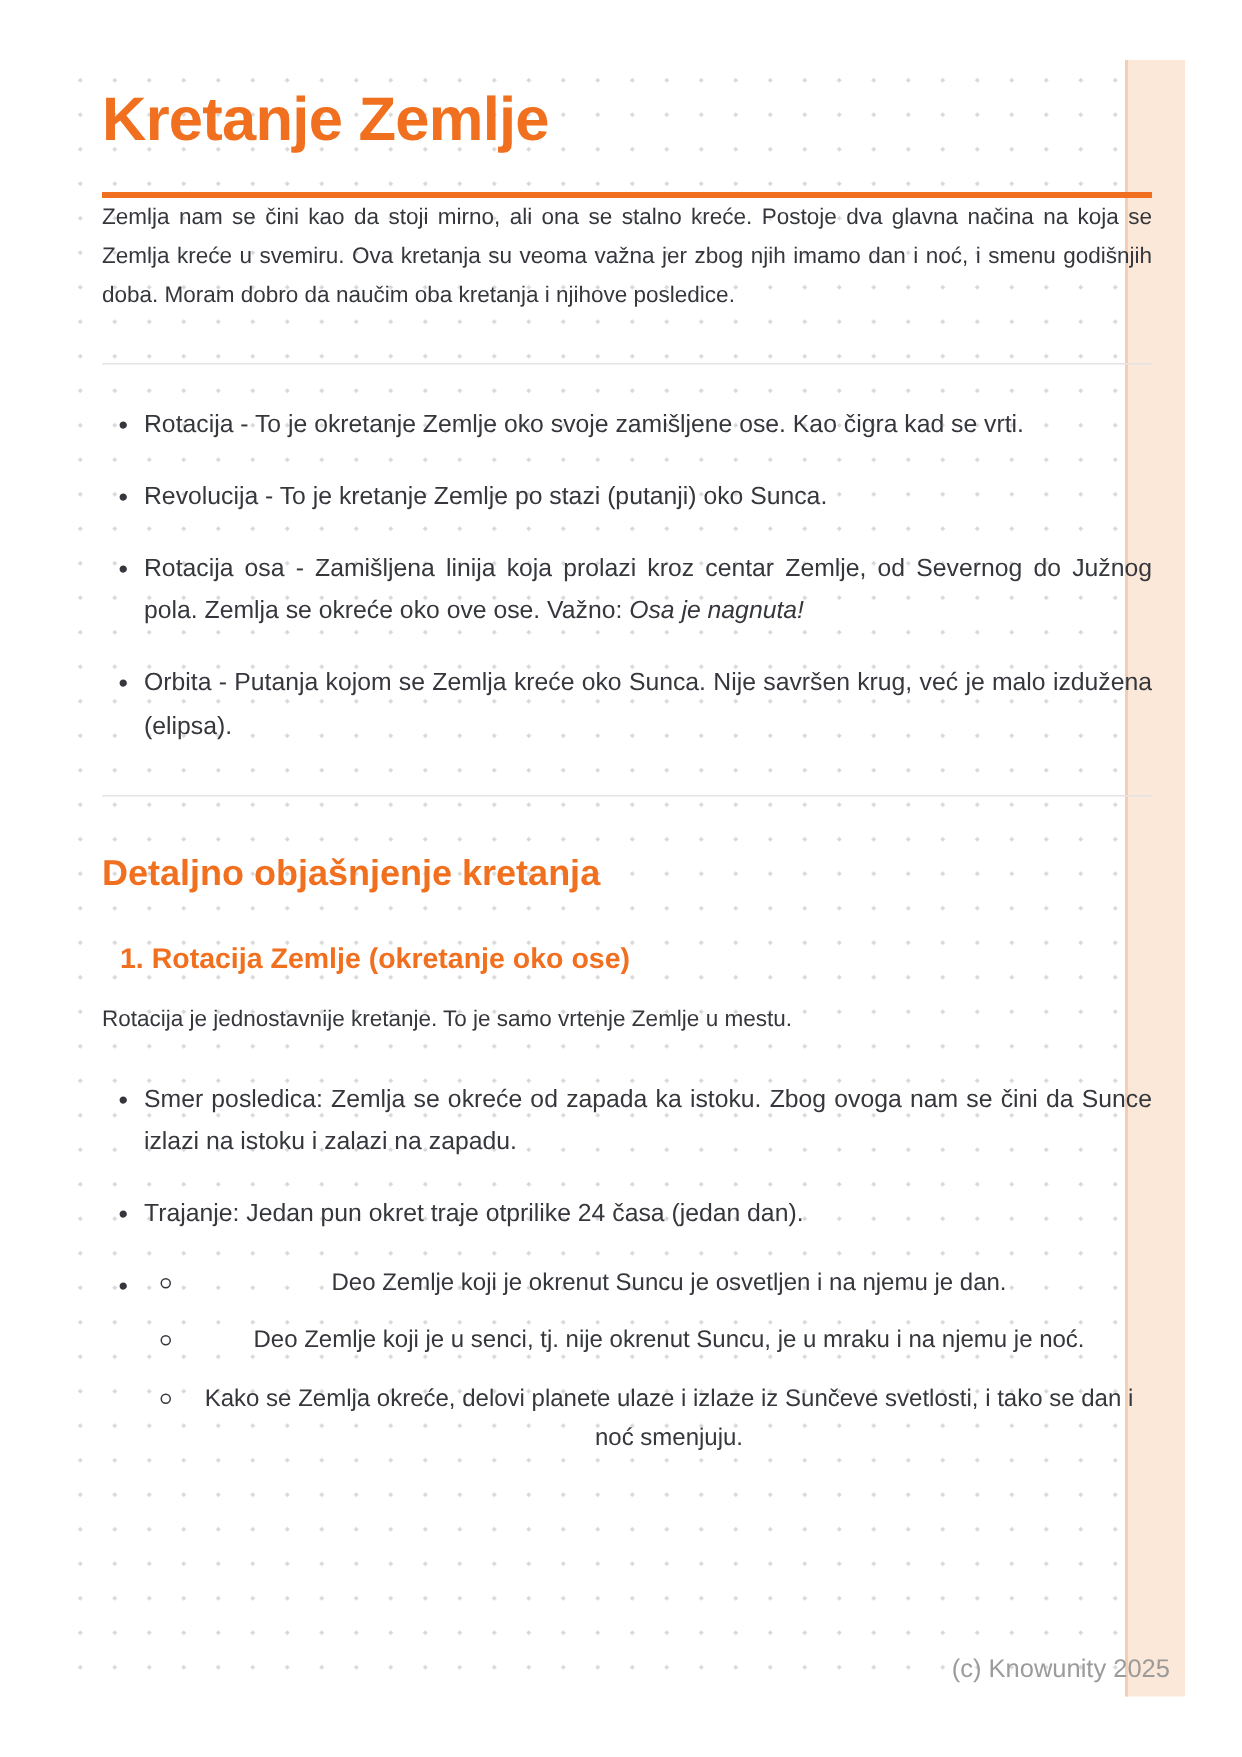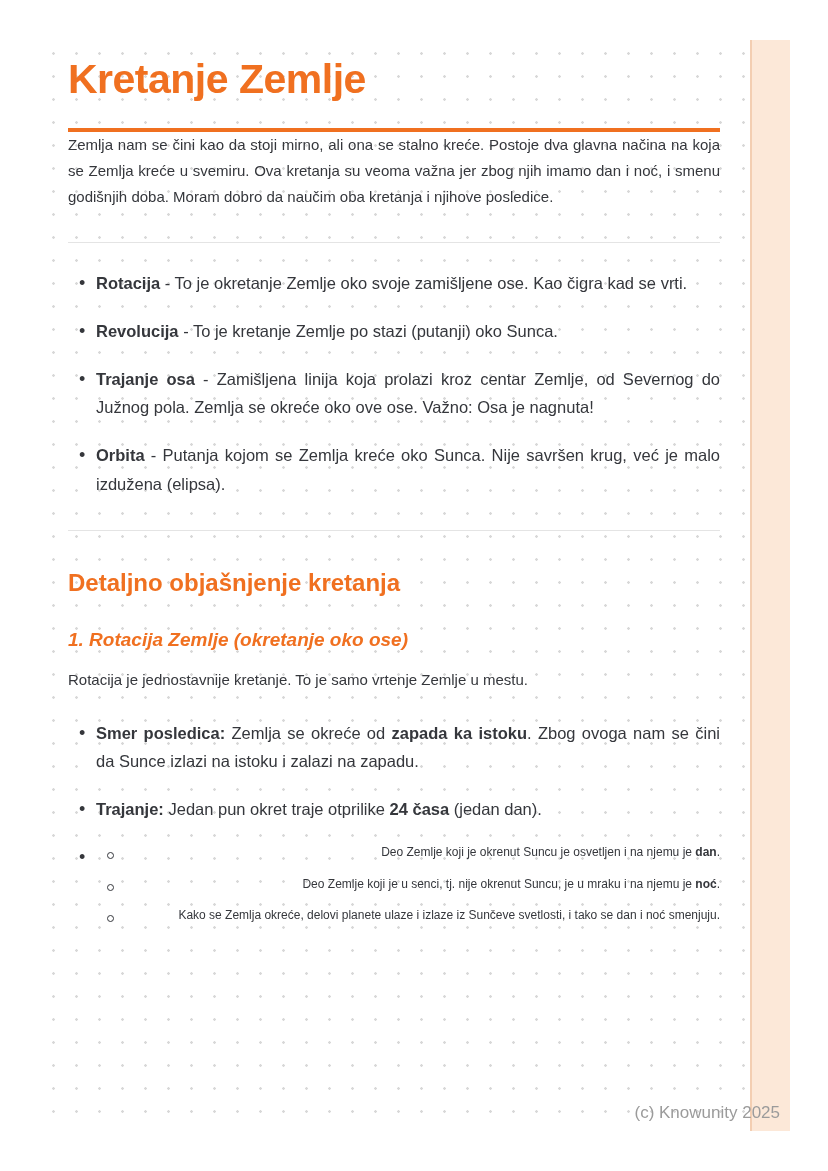--- a/index.html
+++ b/index.html
@@ -26,21 +26,21 @@
     background-size:23px 23px;
     background-position:2px 2px;
   }
   .stripe{
     position:absolute;top:0;right:0;width:40px;height:100%;
     background:var(--stripe);
     border-left:2px solid var(--stripe_line);
   }
   .content{
     position:absolute;top:0;left:0;width:100%;height:100%;
-    padding:56px 108px 0 68px;
+    padding:56px 60px 0 68px;
     color:var(--text);
   }
   h1{
     margin:0;
     font-size:41px;
     font-weight:700;
     letter-spacing:-0.5px;
     color:var(--accent);
   }
   .title-rule{
@@ -48,25 +48,24 @@
     background:var(--accent);
     margin:25px 0 0 0;
   }
   h2{
     margin:38px 0 18px 0;
     font-size:24px;
     font-weight:700;
     color:var(--accent);
   }
   h3{
-    margin:32px 0 16px 0;
+    margin:32px 0 16px 12px;
     font-size:19px;
     font-weight:700;
     color:var(--accent);
-    font-style:italic;
   }
   p.body{
     margin:0 0 26px 0;
     font-size:15px;
     line-height:1.74;
     text-align:justify;
   }
   hr.divider{
     border:none;
     border-top:1px solid var(--divider);
@@ -92,34 +91,34 @@
     color:var(--text);
   }
   ul.sub{
     list-style:none;
     margin:12px 0 0 0;
     padding:0 0 0 28px;
   }
   ul.sub > li{
     position:relative;
     margin:0 0 12px 0;
-    font-size:12px;
+    font-size:16px;
     line-height:1.65;
-    text-align:right;
+    text-align:center;
   }
   ul.sub > li::before{
     content:"";
     position:absolute;
     left:-17px;top:9px;
     width:5px;height:5px;
     border:1.4px solid var(--text);
     border-radius:50%;
   }
-  .b{font-weight:700;}
-  .i{margin-top:36px;}
+  .b{font-weight:400;}
+  .i{font-style:italic;margin-top:36px;}
   .footer{
     position:absolute;
     right:48px;bottom:48px;
     font-size:17px;
     color:var(--muted);
     z-index:3;
   }
 </style>
 </head>
 <body>
@@ -134,21 +133,21 @@
     <h1>Kretanje Zemlje</h1>
     <div class="title-rule"></div>
 
     <p class="body">Zemlja nam se čini kao da stoji mirno, ali ona se stalno kreće. Postoje dva glavna načina na koja se Zemlja kreće u svemiru. Ova kretanja su veoma važna jer zbog njih imamo dan i noć, i smenu godišnjih doba. Moram dobro da naučim oba kretanja i njihove posledice.</p>
 
     <hr class="divider">
 
     <ul class="main">
       <li><span class="b">Rotacija</span><span> - To je okretanje Zemlje oko svoje zamišljene ose. Kao čigra kad se vrti.</span></li>
       <li><span class="b">Revolucija</span><span> - To je kretanje Zemlje po stazi (putanji) oko Sunca.</span></li>
-      <li><span class="b">Trajanje osa</span><span> - Zamišljena linija koja prolazi kroz centar Zemlje, od Severnog do Južnog pola. Zemlja se okreće oko ove ose. Važno: </span><span class="i">Osa je nagnuta!</span></li>
+      <li><span class="b">Rotacija osa</span><span> - Zamišljena linija koja prolazi kroz centar Zemlje, od Severnog do Južnog pola. Zemlja se okreće oko ove ose. Važno: </span><span class="i">Osa je nagnuta!</span></li>
       <li><span class="b">Orbita</span><span> - Putanja kojom se Zemlja kreće oko Sunca. Nije savršen krug, već je malo izdužena (elipsa).</span></li>
     </ul>
 
     <hr class="divider">
 
     <h2>Detaljno objašnjenje kretanja</h2>
     <h3>1. Rotacija Zemlje (okretanje oko ose)</h3>
     <p class="body">Rotacija je jednostavnije kretanje. To je samo vrtenje Zemlje u mestu.</p>
 
     <ul class="main">

